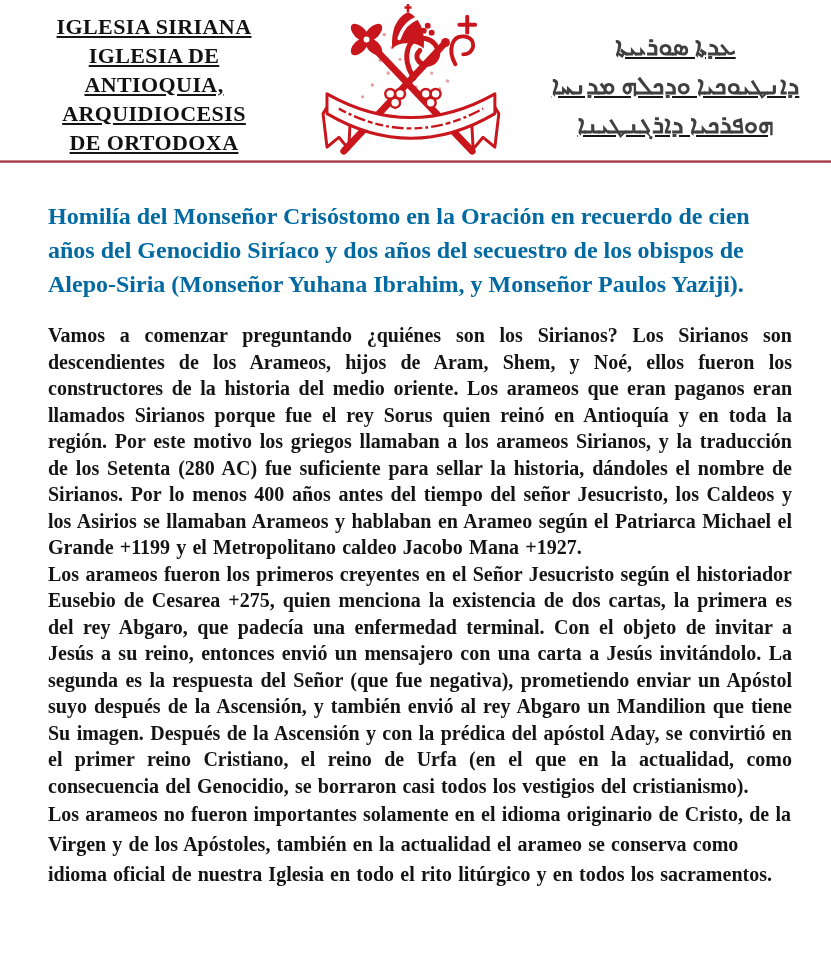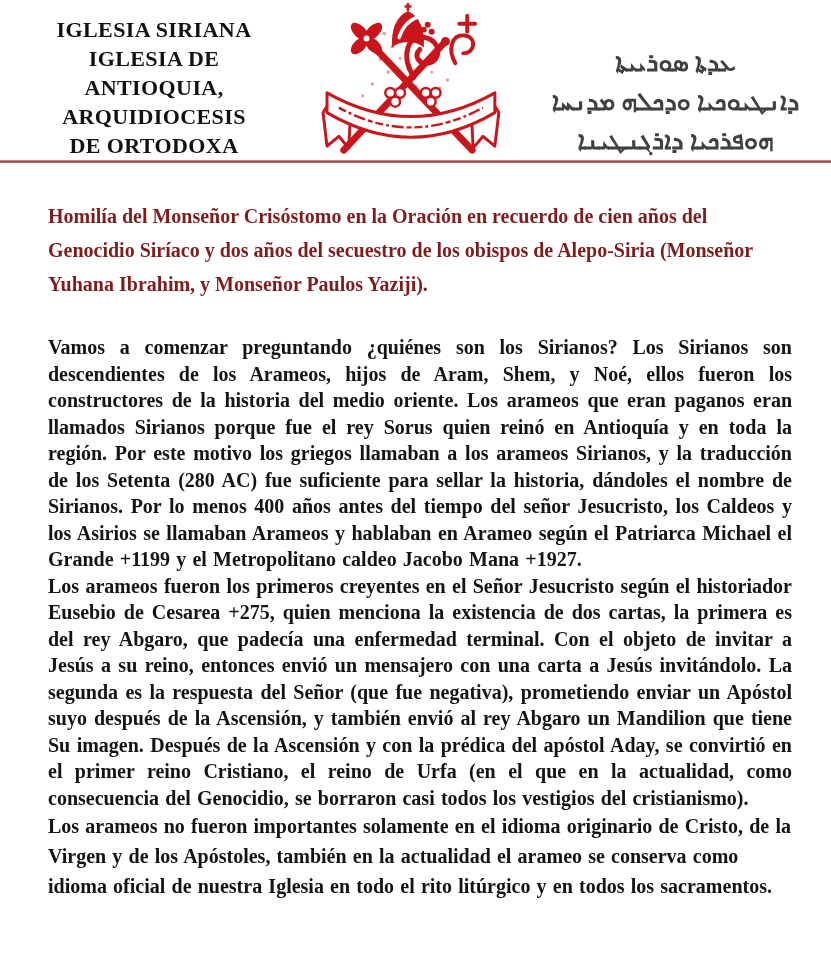--- a/index.html
+++ b/index.html
@@ -3,36 +3,36 @@
 <meta charset="utf-8">
 <style>
   html,body { margin:0; padding:0; background:#ffffff; }
   .page {
     position:relative; width:831px; height:960px; margin:0 auto;
     background:#ffffff; overflow:hidden;
     font-family:"Liberation Serif", serif; color:#151515;
   }
 
   
-  .letterhead { display:flex; align-items:flex-end; height:160px;
-    padding:4px 4px 0 20px; box-sizing:border-box; }
+  .letterhead { display:flex; align-items:center; height:160px;
+    padding:4px 4px 0 20px; box-sizing:border-box;text-decoration:underline; }
   .org-name { width:268px; padding-top:4px; text-align:center;
     font-weight:bold; font-size:22px; line-height:29px; letter-spacing:0.4px;
     color:#121212; }
   .crest { width:236px; display:flex; justify-content:center; padding-top:0; }
   .syriac { flex:1; padding-top:6px; text-align:center; direction:rtl;
     font-weight:bold; font-size:25px; line-height:39px; color:#404040; }
 
   .divider { height:3px;
     background:linear-gradient(180deg,#e3b6ba 0%,#a23944 40%,#a23944 72%,#e3b6ba 100%); }
 
   
   .content { padding:36px 39px 0 48px; }
-  .title { margin:0 0 33px 0; font-size:20px; line-height:34px;
-    font-weight:bold; color:#7f1d1d; text-align:left; }
+  .title { margin:0 0 21px 0; font-size:24px; line-height:34px;
+    font-weight:bold; color:#0369a1; text-align:left; }
   .para { margin:0; font-size:20px; line-height:26.5px; text-align:justify;
     word-spacing:0.06em; color:#141414;font-weight:bold; }
   .para-bold { font-weight:bold; text-align:left; line-height:30px; }
 </style>
 </head>
 <body>
 
 <div class="page">
 
   <div class="letterhead">

